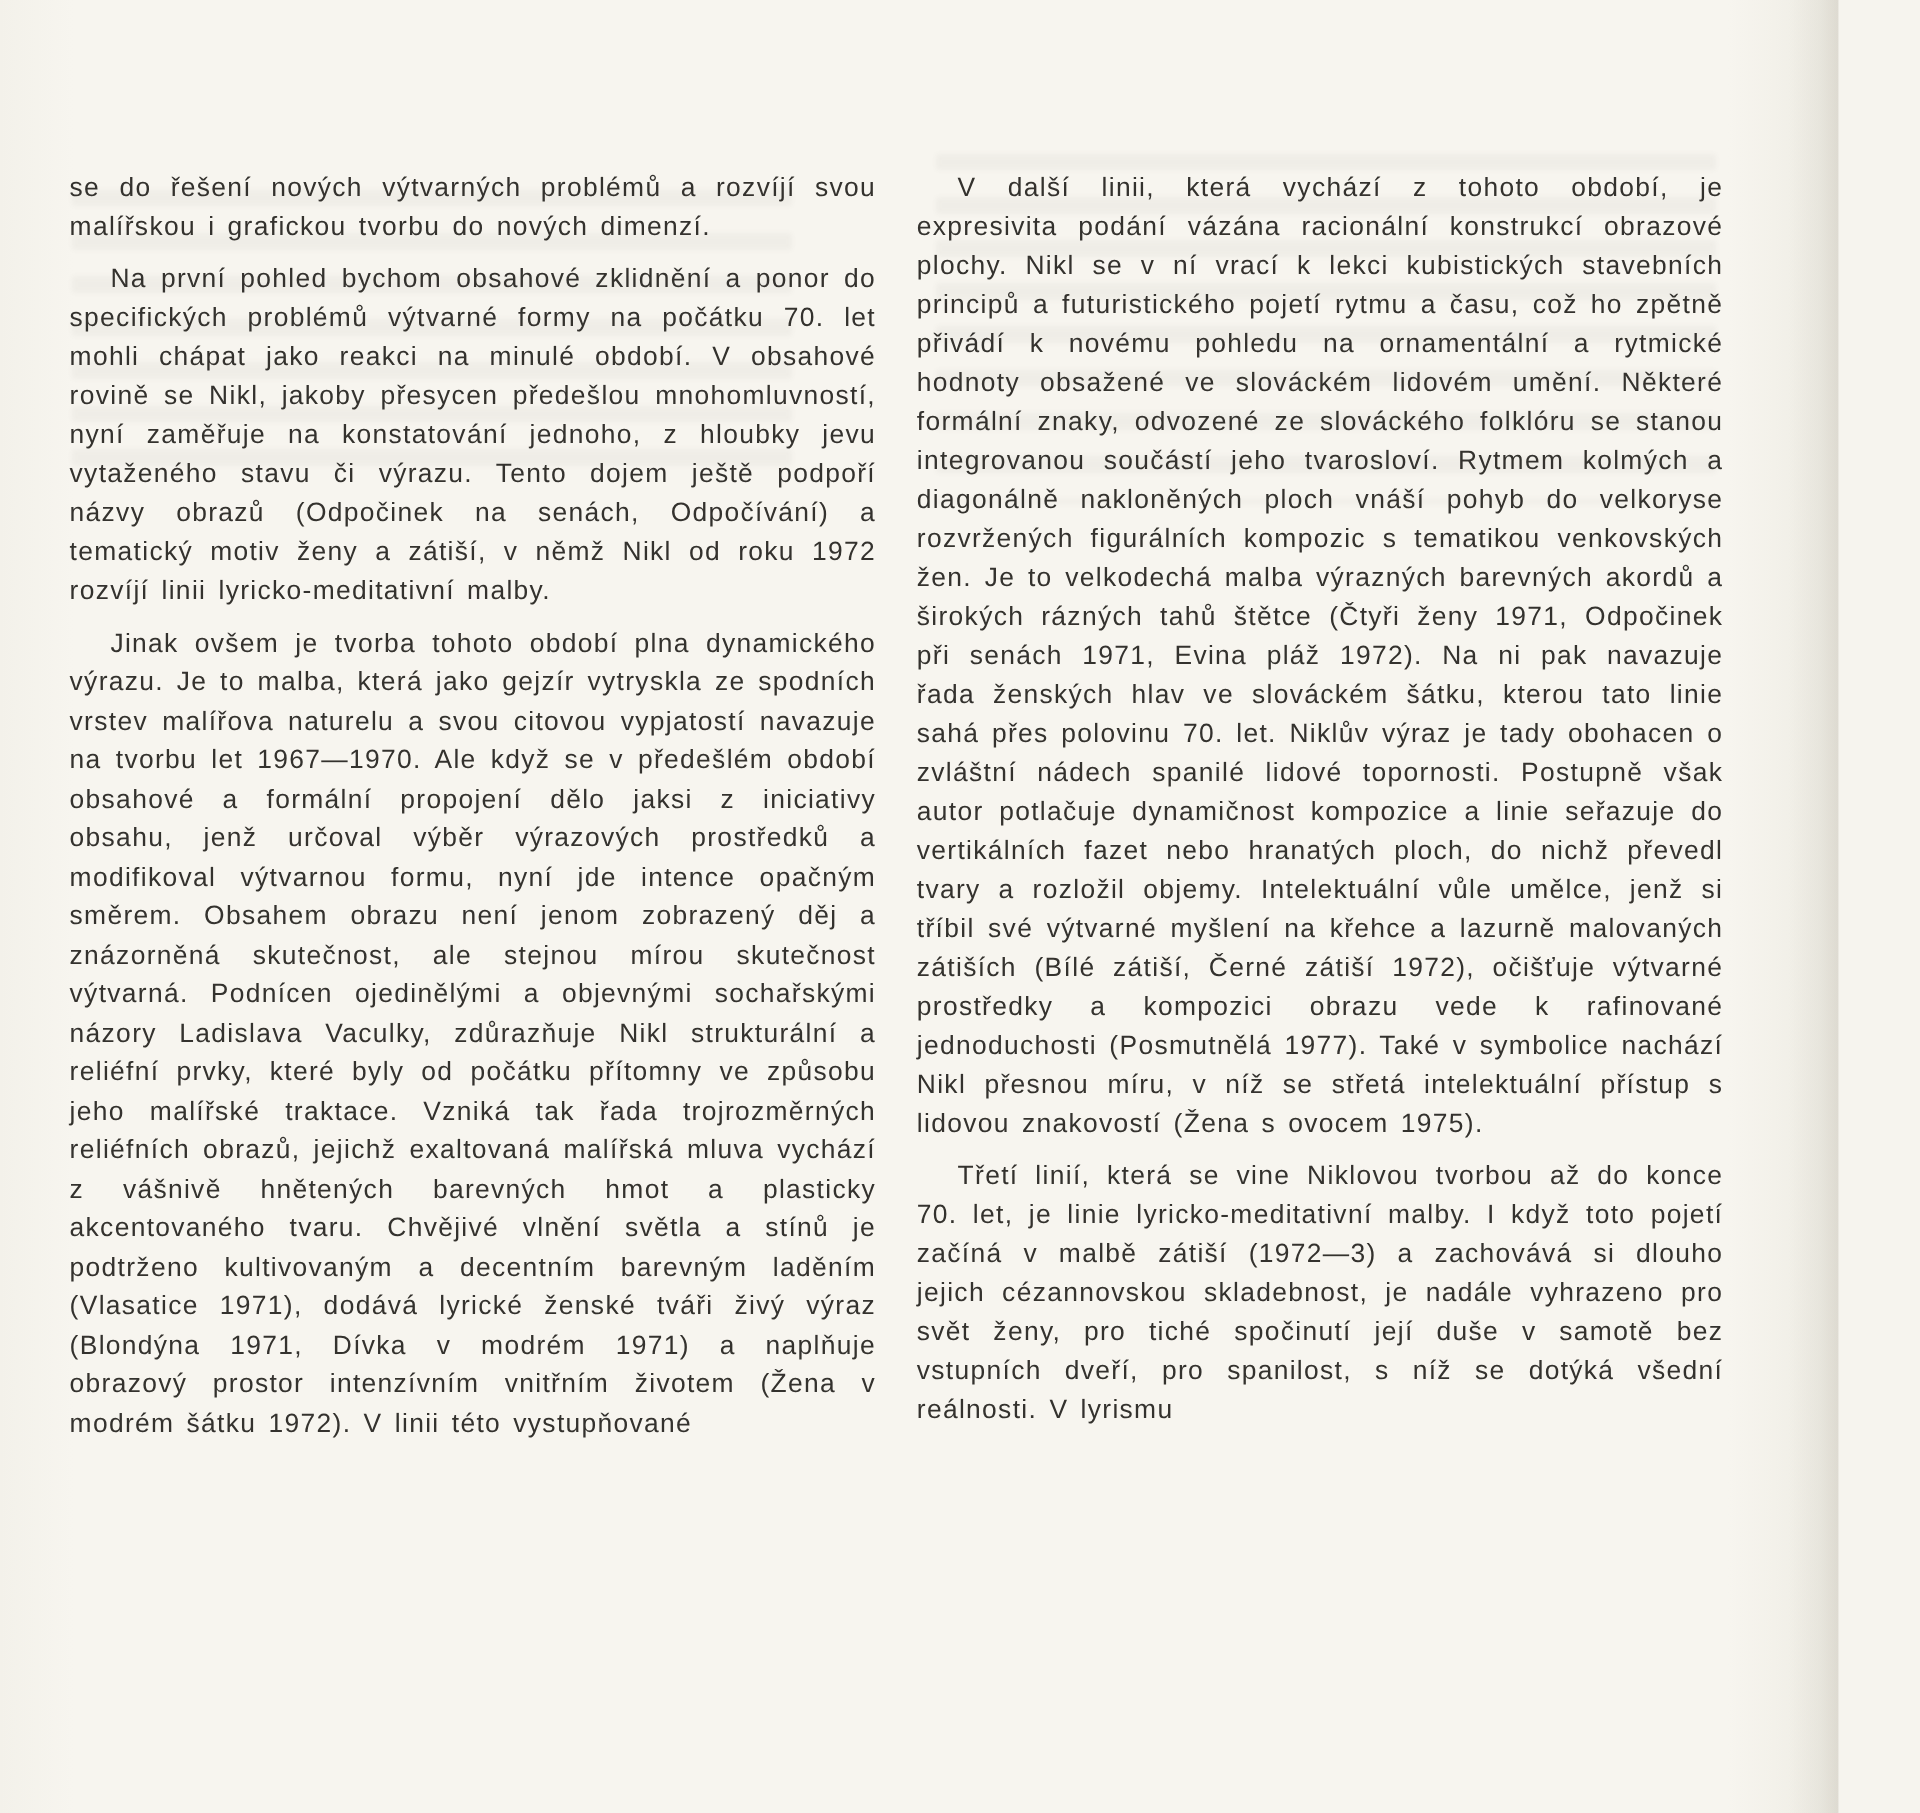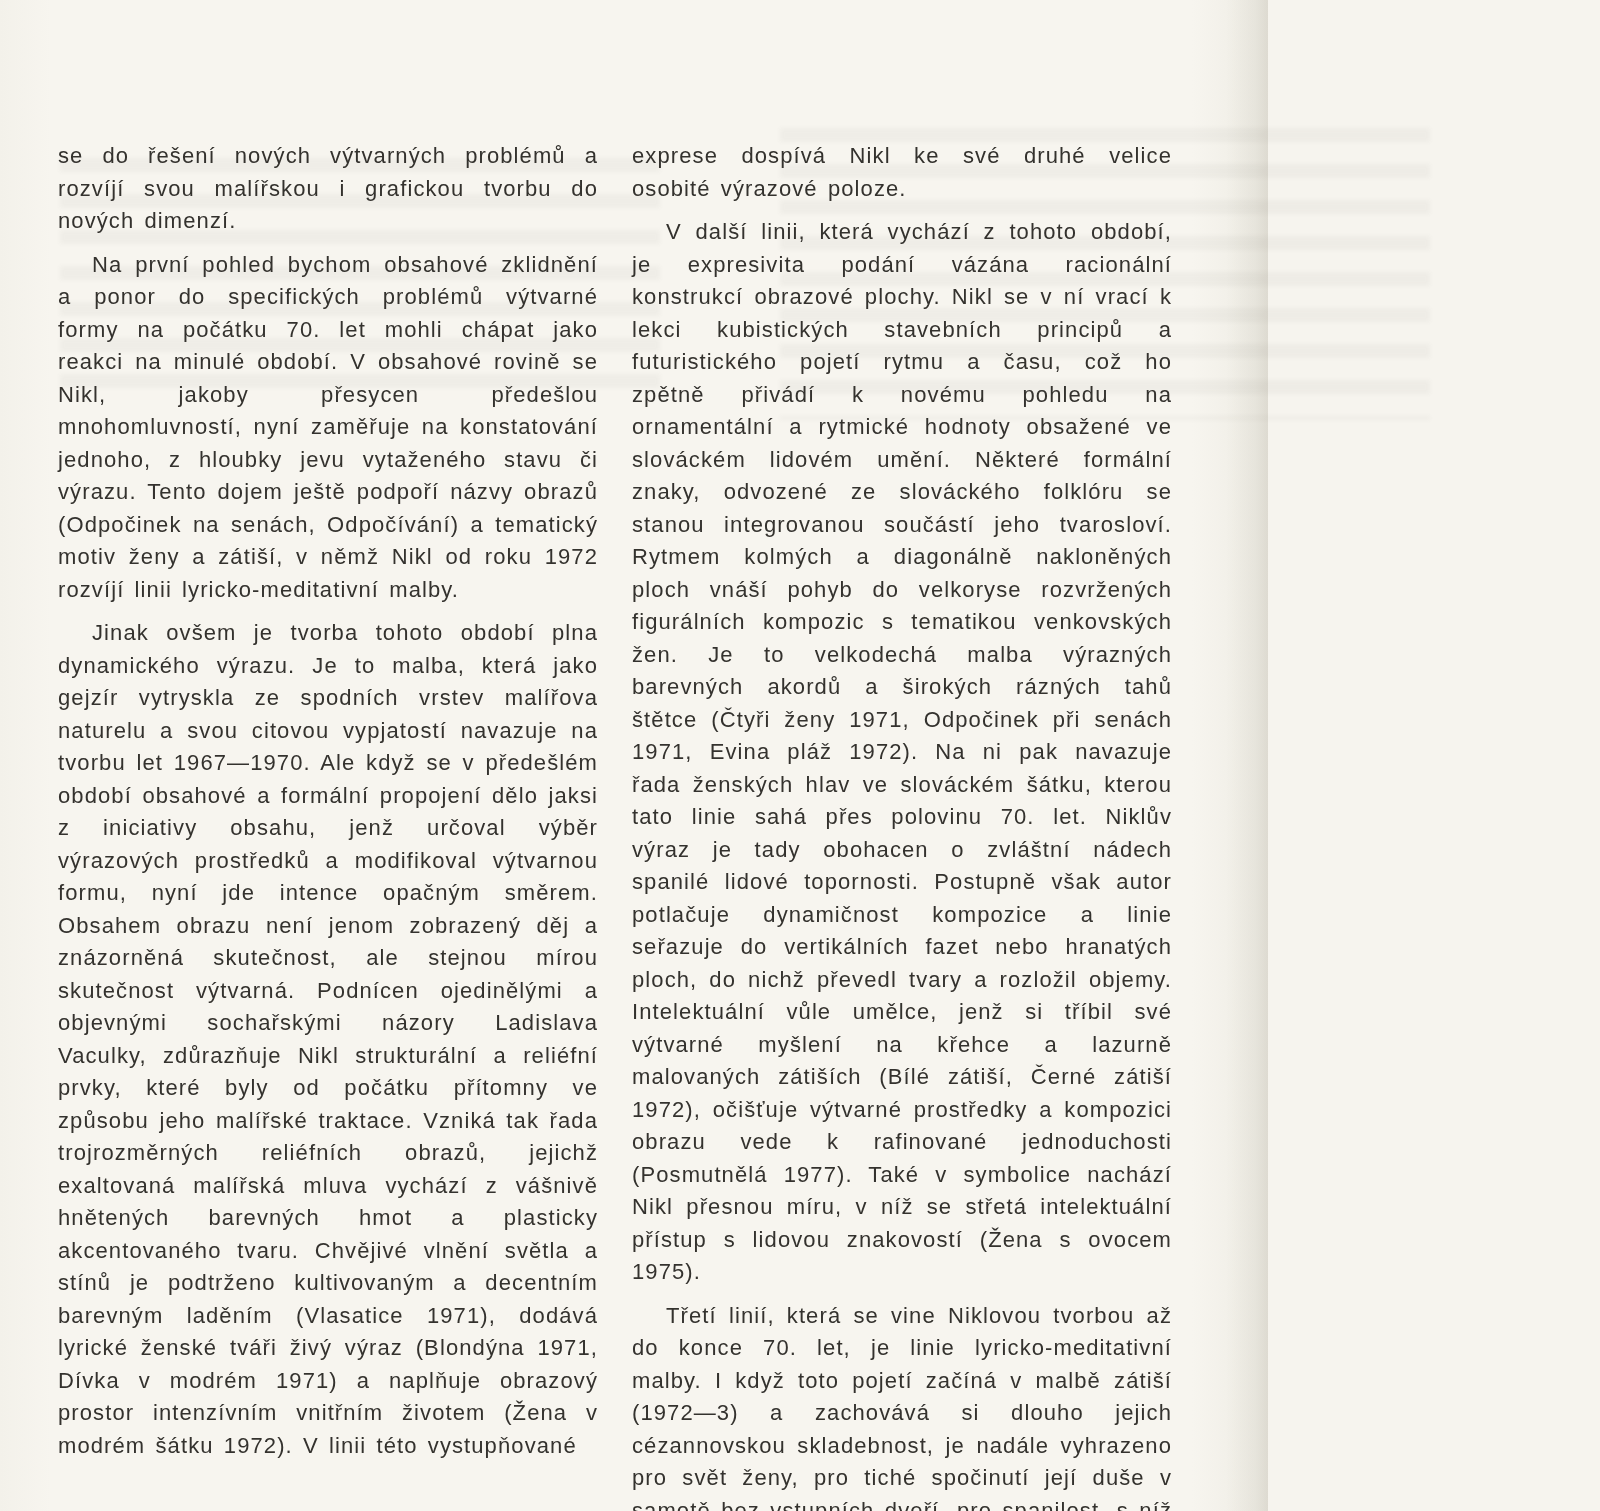--- a/index.html
+++ b/index.html
@@ -8,21 +8,21 @@
     width: 1600px;
     height: 1511px;
     overflow: hidden;
   }
   body {
     background: #f6f4ee;
     font-family: "Liberation Sans", "DejaVu Sans", sans-serif;
   }
   .page {
     position: relative;
-    width: 1268px;
+    width: 1532px;
     height: 1511px;
     background:
       linear-gradient(90deg, #f3f1ea 0%, #f7f5ef 4%, #f7f5ef 94%, #efede5 99%, #e9e6dd 100%),
       #f6f4ee;
     box-sizing: border-box;
   }
   
   .bleed {
     position: absolute;
     pointer-events: none;
@@ -77,21 +77,20 @@
 
   <div class="columns">
 
     <div class="col">
       <p>se do řešení nových výtvarných problémů a rozvíjí svou malířskou i grafickou tvorbu do nových dimenzí.</p>
       <p class="indent">Na první pohled bychom obsahové zklidnění a ponor do specifických problémů výtvarné formy na počátku 70. let mohli chápat jako reakci na minulé období. V obsahové rovině se Nikl, jakoby přesycen předešlou mnohomluvností, nyní zaměřuje na konstatování jednoho, z hloubky jevu vytaženého stavu či výrazu. Tento dojem ještě podpoří názvy obrazů (Odpočinek na senách, Odpočívání) a tematický motiv ženy a zátiší, v němž Nikl od roku 1972 rozvíjí linii lyricko-meditativní malby.</p>
       <p class="indent">Jinak ovšem je tvorba tohoto období plna dynamického výrazu. Je to malba, která jako gejzír vytryskla ze spodních vrstev malířova naturelu a svou citovou vypjatostí navazuje na tvorbu let 1967—1970. Ale když se v předešlém období obsahové a formální propojení dělo jaksi z iniciativy obsahu, jenž určoval výběr výrazových prostředků a modifikoval výtvarnou formu, nyní jde intence opačným směrem. Obsahem obrazu není jenom zobrazený děj a znázorněná skutečnost, ale stejnou mírou skutečnost výtvarná. Podnícen ojedinělými a objevnými sochařskými názory Ladislava Vaculky, zdůrazňuje Nikl strukturální a reliéfní prvky, které byly od počátku přítomny ve způsobu jeho malířské traktace. Vzniká tak řada trojrozměrných reliéfních obrazů, jejichž exaltovaná malířská mluva vychází z vášnivě hnětených barevných hmot a plasticky akcentovaného tvaru. Chvějivé vlnění světla a stínů je podtrženo kultivovaným a decentním barevným laděním (Vlasatice 1971), dodává lyrické ženské tváři živý výraz (Blondýna 1971, Dívka v modrém 1971) a naplňuje obrazový prostor intenzívním vnitřním životem (Žena v modrém šátku 1972). V linii této vystupňované</p>
     </div>
 
     <div class="col">
-      <p>exprese dospívá Nikl ke své druhé velice osobité výrazové poloze.</p>
       <p class="indent">V další linii, která vychází z tohoto období, je expresivita podání vázána racionální konstrukcí obrazové plochy. Nikl se v ní vrací k lekci kubistických stavebních principů a futuristického pojetí rytmu a času, což ho zpětně přivádí k novému pohledu na ornamentální a rytmické hodnoty obsažené ve slováckém lidovém umění. Některé formální znaky, odvozené ze slováckého folklóru se stanou integrovanou součástí jeho tvarosloví. Rytmem kolmých a diagonálně nakloněných ploch vnáší pohyb do velkoryse rozvržených figurálních kompozic s tematikou venkovských žen. Je to velkodechá malba výrazných barevných akordů a širokých rázných tahů štětce (Čtyři ženy 1971, Odpočinek při senách 1971, Evina pláž 1972). Na ni pak navazuje řada ženských hlav ve slováckém šátku, kterou tato linie sahá přes polovinu 70. let. Niklův výraz je tady obohacen o zvláštní nádech spanilé lidové topornosti. Postupně však autor potlačuje dynamičnost kompozice a linie seřazuje do vertikálních fazet nebo hranatých ploch, do nichž převedl tvary a rozložil objemy. Intelektuální vůle umělce, jenž si tříbil své výtvarné myšlení na křehce a lazurně malovaných zátiších (Bílé zátiší, Černé zátiší 1972), očišťuje výtvarné prostředky a kompozici obrazu vede k rafinované jednoduchosti (Posmutnělá 1977). Také v symbolice nachází Nikl přesnou míru, v níž se střetá intelektuální přístup s lidovou znakovostí (Žena s ovocem 1975).</p>
       <p class="indent">Třetí linií, která se vine Niklovou tvorbou až do konce 70. let, je linie lyricko-meditativní malby. I když toto pojetí začíná v malbě zátiší (1972—3) a zachovává si dlouho jejich cézannovskou skladebnost, je nadále vyhrazeno pro svět ženy, pro tiché spočinutí její duše v samotě bez vstupních dveří, pro spanilost, s níž se dotýká všední reálnosti. V lyrismu</p>
     </div>
 
   </div>
 
   <div class="page-edge"></div>
 
 </div>
 

